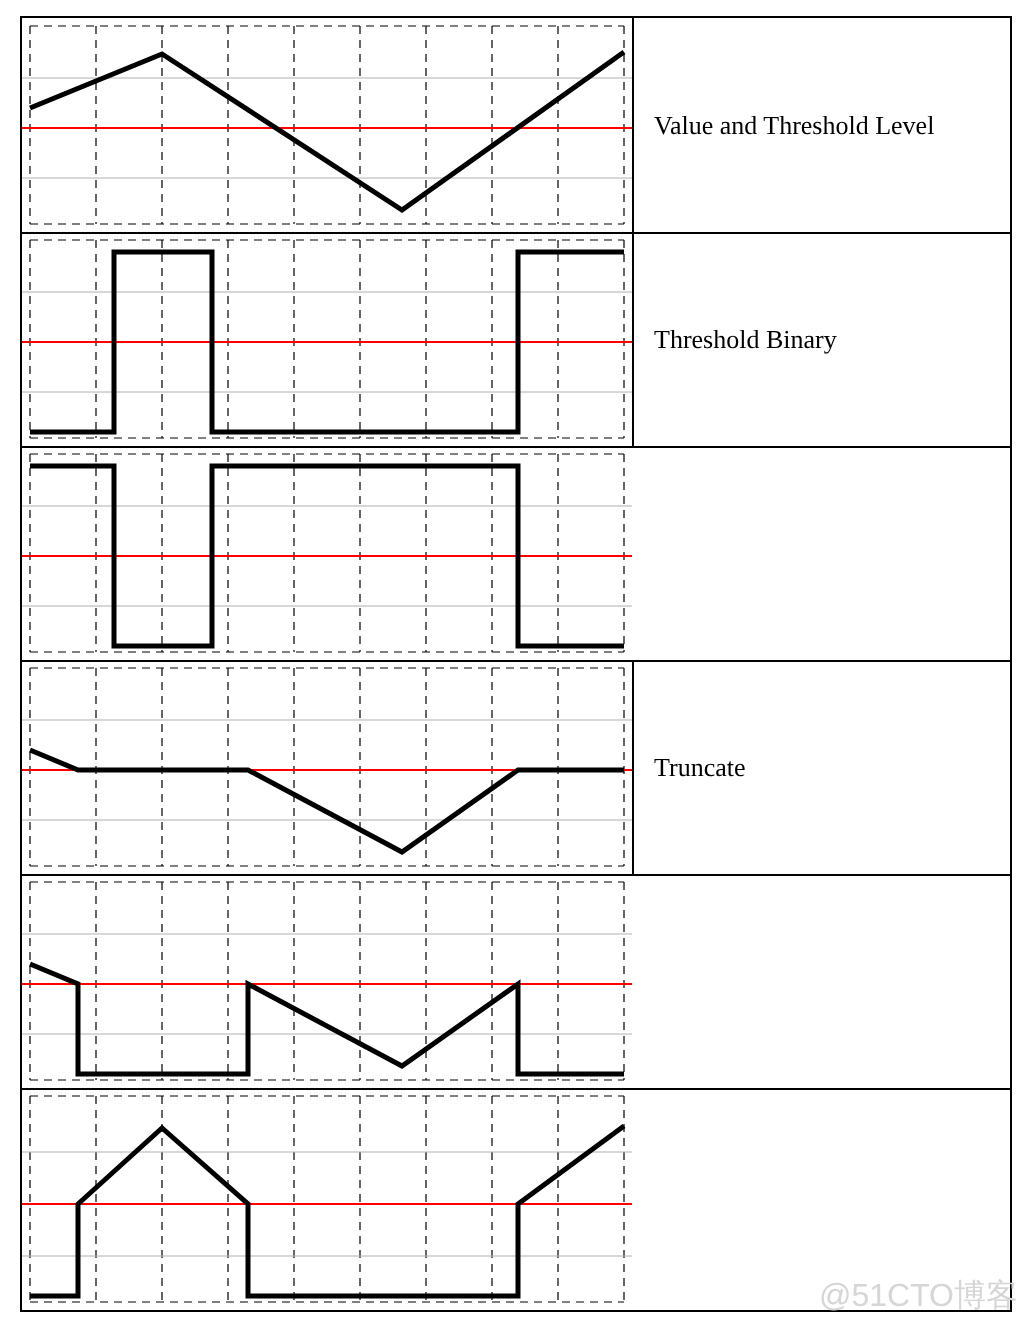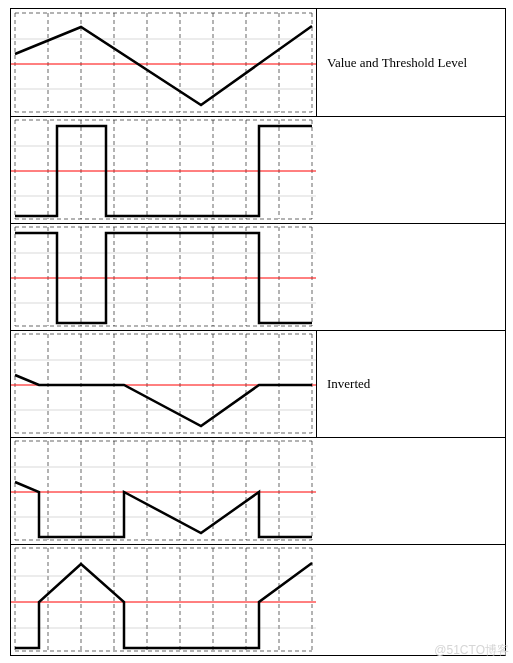--- a/index.html
+++ b/index.html
@@ -3,21 +3,21 @@
 <meta charset="utf-8">
 <style>
   html,body{margin:0;padding:0;background:#fff;font-family:"Times New Roman",serif;}
   .page{position:relative;width:513px;height:663px;}
   .outer{position:absolute;left:10px;top:8px;width:494px;height:646px;border:1px solid #000;}
   .row{position:absolute;left:0;width:494px;height:107px;border-bottom:1px solid #000;}
   .row.last{border-bottom:none;}
   .cell-plot{position:absolute;left:0;top:0;width:305px;height:107px;}
   .cell-label{position:absolute;left:305px;top:0;width:189px;height:107px;border-left:1px solid #000;display:flex;align-items:center;justify-content:flex-start;padding-left:10px;font-size:13px;box-sizing:border-box;}
   svg{position:absolute;left:0;top:0;}
-  .watermark{position:absolute;right:4px;bottom:4px;font-size:12px;color:#d6d6d6;font-family:sans-serif;}
+  .watermark{position:absolute;right:4px;bottom:4px;font-size:16px;color:#d6d6d6;font-family:sans-serif;}
 </style>
 </head>
 <body>
 <div class="page">
 <div class="outer">
 
 <div class="row" style="top:0">
   <div class="cell-plot">
     <svg width="305" height="107" viewBox="0 0 305 107">
       <g stroke="#000" stroke-width="0.6" stroke-dasharray="4 3" fill="none">
@@ -65,20 +65,23 @@
               <line x1="4" y1="103" x2="301" y2="103"></line>
       </g>
       <g stroke="#b0b0b0" stroke-width="0.5">
               <line x1="0" y1="30" x2="305" y2="30"></line>
               <line x1="0" y1="80" x2="305" y2="80"></line>
             </g>
       <line x1="0" y1="55" x2="305" y2="55" stroke="#ff0000" stroke-width="1"></line>
       <polyline points="4,100 46,100 46,10 95,10 95,100 248,100 248,10 301,10" fill="none" stroke="#000" stroke-width="2.5"></polyline>
     </svg>
   </div>
+  <div class="cell-label">
+          <span>Threshold Binary</span>
+        </div>
 </div>
 
 <div class="row" style="top:214px">
   <div class="cell-plot">
     <svg width="305" height="107" viewBox="0 0 305 107">
       <g stroke="#000" stroke-width="0.6" stroke-dasharray="4 3" fill="none">
         <line x1="4" y1="4" x2="4" y2="103"></line>
               <line x1="37" y1="4" x2="37" y2="103"></line>
               <line x1="70" y1="4" x2="70" y2="103"></line>
               <line x1="103" y1="4" x2="103" y2="103"></line>
@@ -120,21 +123,21 @@
       </g>
       <g stroke="#b0b0b0" stroke-width="0.5">
               <line x1="0" y1="30" x2="305" y2="30"></line>
               <line x1="0" y1="80" x2="305" y2="80"></line>
             </g>
       <line x1="0" y1="55" x2="305" y2="55" stroke="#ff0000" stroke-width="1"></line>
       <polyline points="4,45 28,55 113,55 190,96 248,55 301,55" fill="none" stroke="#000" stroke-width="2.5"></polyline>
     </svg>
   </div>
   <div class="cell-label">
-          <span>Inverted</span>
+          <span>Truncate</span>
         </div>
 </div>
 
 <div class="row" style="top:428px">
   <div class="cell-plot">
     <svg width="305" height="107" viewBox="0 0 305 107">
       <g stroke="#000" stroke-width="0.6" stroke-dasharray="4 3" fill="none">
         <line x1="4" y1="4" x2="4" y2="103"></line>
               <line x1="37" y1="4" x2="37" y2="103"></line>
               <line x1="70" y1="4" x2="70" y2="103"></line>

